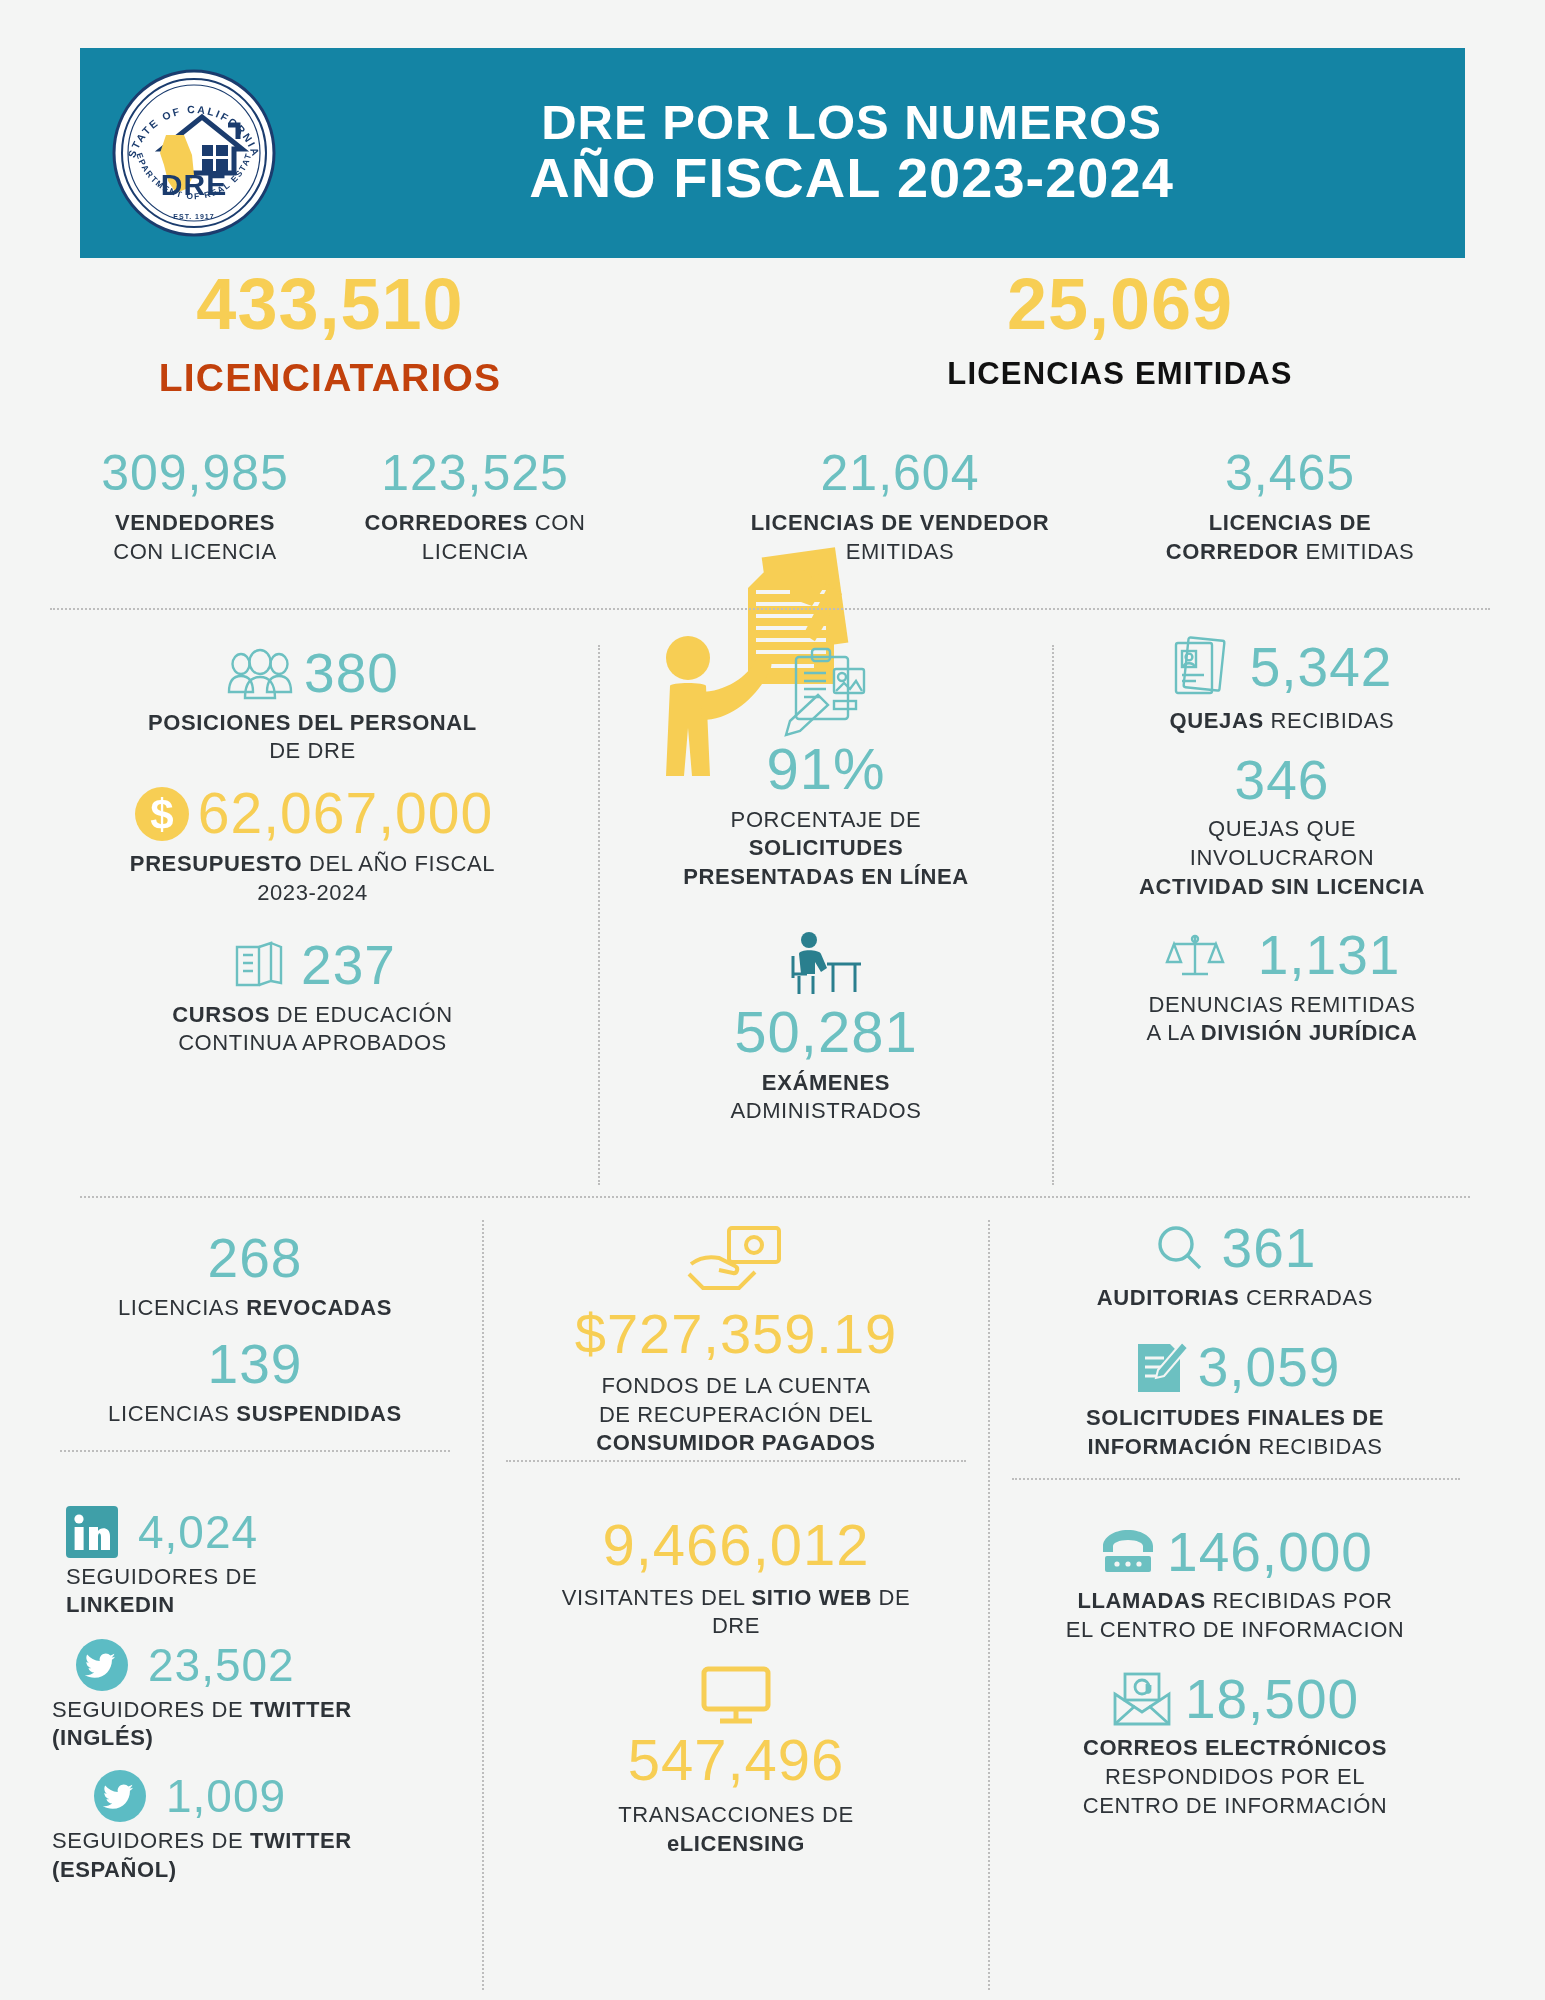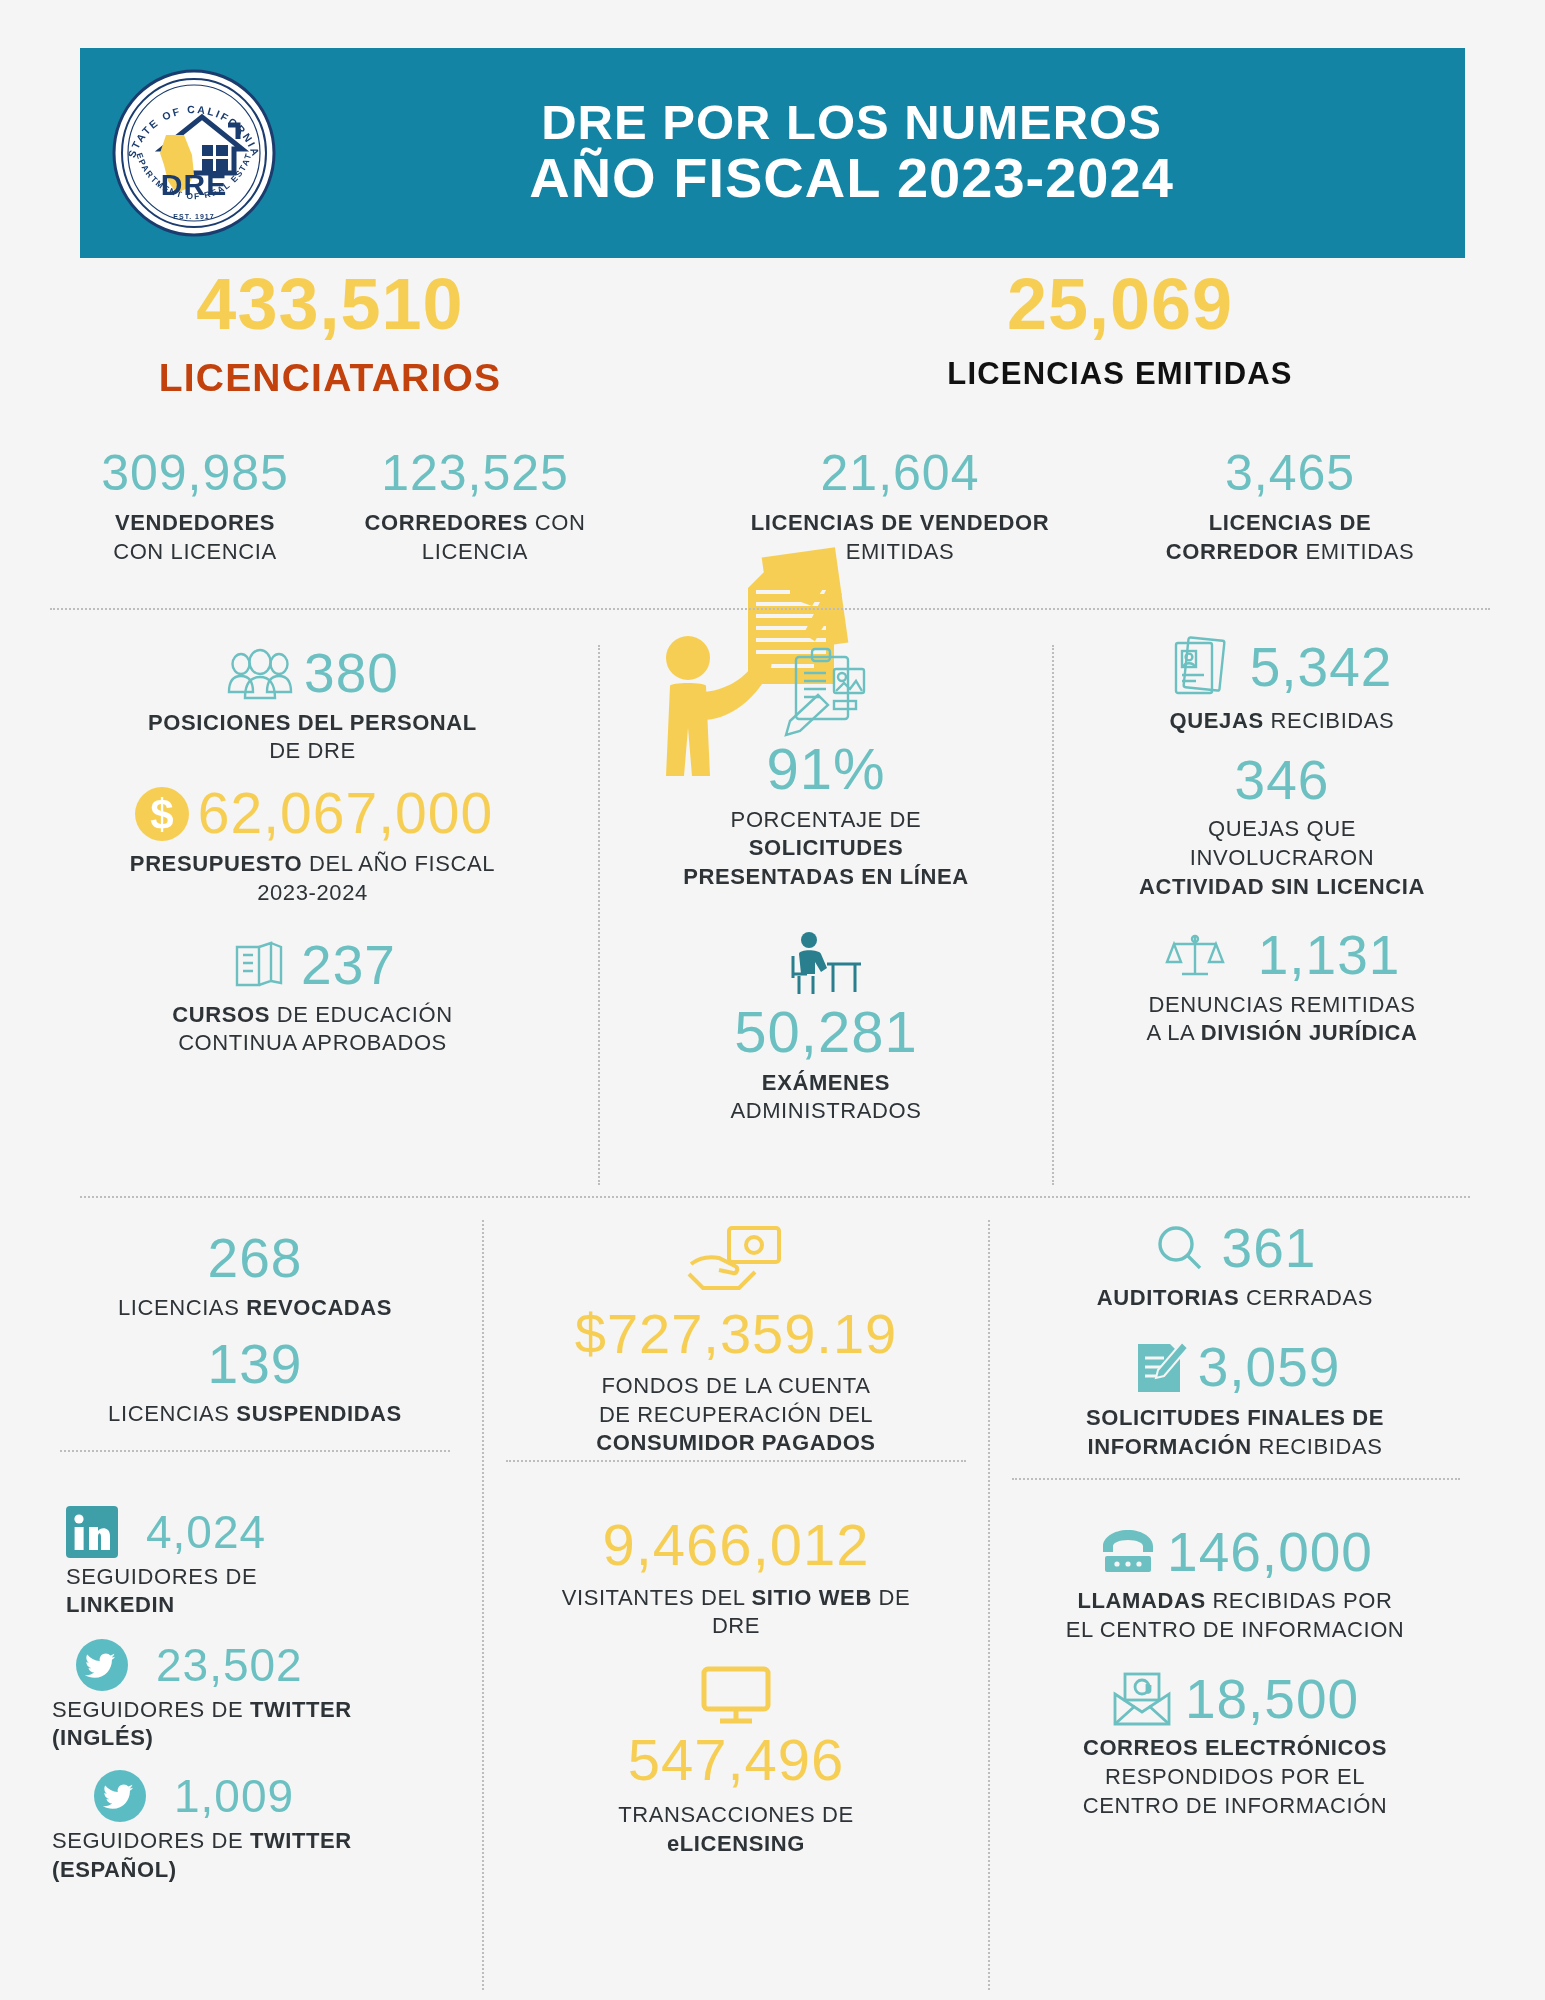--- a/index.html
+++ b/index.html
@@ -83,21 +83,21 @@
   .mid { position:absolute; left:0; top:625px; width:1545px; height:570px; }
   .col { position:absolute; }
 
   .stat-block { text-align:center; margin-bottom:6px; }
   .stat-block .cap { font-size:22px; color:#2e3338; letter-spacing:.6px; line-height:1.3; margin-top:6px; }
   .stat-block .cap b { font-weight:700; }
 
   
   .bot { position:absolute; left:0; top:1210px; width:1545px; height:790px; }
 
-  .social-row { display:flex; align-items:center; justify-content:center; gap:28px; }
+  .social-row { display:flex; align-items:center; justify-content:center; gap:20px; }
   .social-num { font-size:46px; color:#6cc0c1; letter-spacing:1px; }
   .social-cap { font-size:22px; color:#2e3338; letter-spacing:.6px; line-height:1.3; margin-top:4px; text-align:center;}
   .social-cap b { font-weight:700; }
 
   svg { display:block; }
 </style>
 </head>
 <body>
 
 <div class="page">

